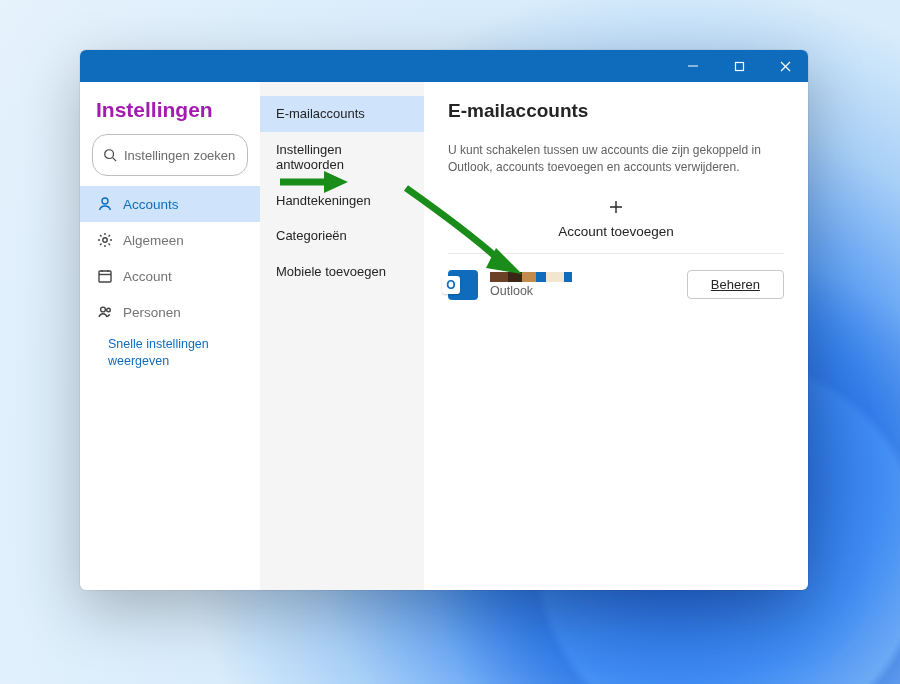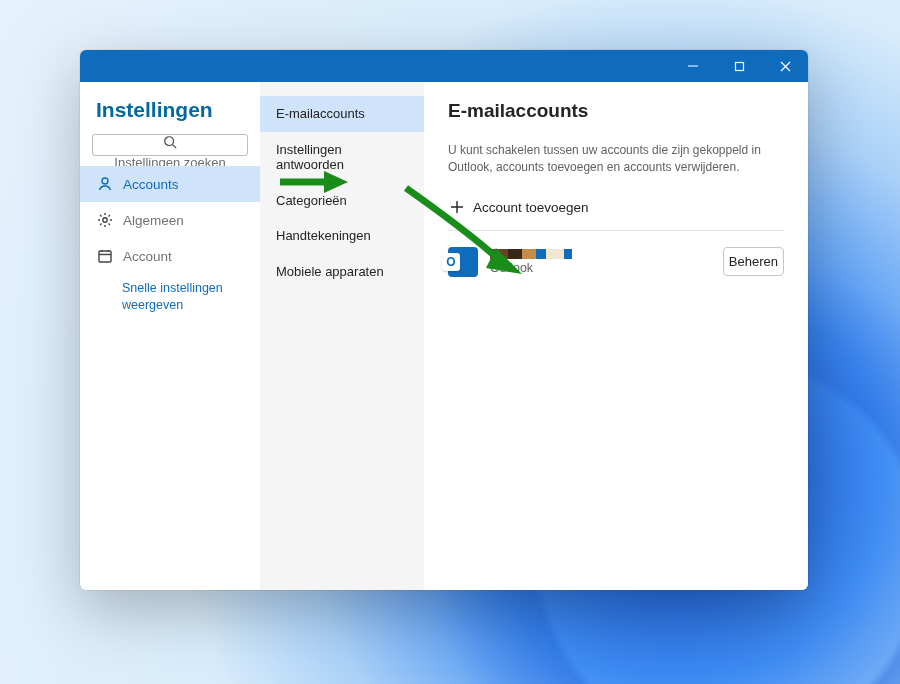--- a/index.html
+++ b/index.html
@@ -23,48 +23,48 @@
   .titlebar {
     height: 32px; background: #0f6cbd; display: flex; justify-content: flex-end; align-items: center;
     gap: 0;
   }
   .winbtn { width: 46px; height: 32px; display:flex; align-items:center; justify-content:center; color:#fff; font-size:13px; }
   .winbtn svg { stroke:#fff; }
   .content { flex:1; display:flex; min-height:0; }
   .col1 { width: 180px; display:flex; flex-direction:column; padding-top:14px; }
   .col2 { width: 164px; background:#f5f5f5; padding-top:14px; }
   .col3 { flex:1; padding: 18px 24px 0 24px; }
-  h1.settings-title { font-size: 21px; font-weight:600; color:#0369a1; padding: 2px 16px 12px 16px; }
+  h1.settings-title { font-size: 21px; font-weight:600; color:#a21caf; padding: 2px 16px 12px 16px; }
   .searchbox {
-    margin: 0 12px 10px 12px; height:22px; border:1px solid #bdbdbd; border-radius:3px;
-    display:flex; align-items:center; padding:0 8px; gap:6px; color:#6b6b6b; font-size:13px;flex-direction:column;
+    margin: 0 12px 10px 12px; height:42px; border:1px solid #bdbdbd; border-radius:15px;
+    display:flex; align-items:center; padding:0 8px; gap:6px; color:#6b6b6b; font-size:13px;
   }
   .nav1 { display:flex; flex-direction:column; }
   .nav1-item { display:flex; align-items:center; gap:10px; height:36px; padding:0 16px; font-size:13.5px; color:#737373; }
   .nav1-item.selected { background:#cfe4fa; }
-  .nav1-link { padding: 6px 16px 0 42px; font-size:12.5px; color:#0f6cbd; line-height:1.35; }
+  .nav1-link { padding: 6px 16px 0 28px; font-size:12.5px; color:#0f6cbd; line-height:1.35; }
   .icon { width:17px; height:17px; display:inline-flex; align-items:center; justify-content:center; }
   .icon svg { stroke:#444; fill:none; stroke-width:1.4; }
   .nav1-item.selected .icon svg { stroke:#0f6cbd; }
   .nav1-item.selected { color:#0f6cbd; }
   .nav2 { display:flex; flex-direction:column; }
   .nav2-item { padding:10px 16px; font-size:13px; color:#242424; line-height:1.2; }
   .nav2-item.selected { background:#cfe4fa; }
   h2.pane-title { font-size:19px; font-weight:600; color:#242424; margin-bottom:20px; }
   .pane-desc { font-size:12px; color:#616161; line-height:1.45; margin-bottom:14px; }
-  .add-row { display:flex; align-items:center; gap:8px; padding:8px 0 14px 0; font-size:13.5px; color:#242424; border-bottom:1px solid #e6e6e6; }
+  .add-row { display:flex; align-items:center; gap:8px; padding:8px 0 14px 0; font-size:13.5px; color:#242424; border-bottom:1px solid #e6e6e6;flex-direction:column; }
   .plus svg { stroke:#242424; }
   .account-row { display:flex; align-items:center; padding:16px 0; gap:12px; }
   .outlook-icon { width:30px; height:30px; border-radius:4px; background:#0f6cbd; position:relative; display:flex; align-items:center; justify-content:center; }
   .outlook-icon .o { position:absolute; left:-6px; width:18px; height:18px; background:#fff; border-radius:3px; display:flex; align-items:center; justify-content:center; color:#0f6cbd; font-weight:700; font-size:12px; box-shadow:0 1px 2px rgba(0,0,0,0.2);}
   .acct-texts { flex:1; display:flex; flex-direction:column; }
   .redacted { display:flex; gap:0; height:10px; margin-bottom:2px; }
   .redacted span { height:10px; }
   .acct-name { font-size:12.5px; color:#616161; }
-  .manage-btn { border:1px solid #c7c7c7; background:#fff; border-radius:4px; padding:6px 5px; font-size:13px; color:#242424; }
+  .manage-btn { border:1px solid #c7c7c7; background:#fff; border-radius:4px; padding:6px 23px; font-size:13px; color:#242424;text-decoration:underline; }
   
   .arrow { position:absolute; pointer-events:none; }
   .arrow svg path, .arrow svg line { stroke:#1a8c1a; stroke-width:7; fill:none; }
   .arrow svg polygon { fill:#1a8c1a; }
 </style>
 </head>
 <body>
 
 <div class="window">
   <div class="titlebar">
@@ -122,31 +122,41 @@
           <span class="icon">
             <svg width="16" height="16" viewBox="0 0 16 16">
                 <rect x="2" y="3" width="12" height="11" rx="1"></rect>
                 <line x1="2" y1="6.5" x2="14" y2="6.5"></line>
                 <line x1="5" y1="2" x2="5" y2="4"></line>
                 <line x1="11" y1="2" x2="11" y2="4"></line>
               </svg>
           </span>
           <span>Account</span>
         </div>
+        <div class="nav1-item">
+          <span class="icon">
+            <svg width="16" height="16" viewBox="0 0 16 16">
+                <circle cx="6" cy="5.5" r="2.4"></circle>
+                <circle cx="11.5" cy="6" r="1.8"></circle>
+                <path d="M2 13c.8-2.4 3-3.2 4-3.2s3.2.8 4 3.2M10.5 13c.5-1.6 1.8-2.2 2.6-2.2"></path>
+              </svg>
+          </span>
+          <span>Personen</span>
+        </div>
         <div class="nav1-link">Snelle instellingen weergeven</div>
       </div>
     </div>
 
     <div class="col2">
       <div class="nav2">
         <div class="nav2-item selected">E-mailaccounts</div>
         <div class="nav2-item">Instellingen antwoorden</div>
+        <div class="nav2-item">Handtekeningen</div>
         <div class="nav2-item">Categorieën</div>
-        <div class="nav2-item">Handtekeningen</div>
-        <div class="nav2-item">Mobiele apparaten</div>
+        <div class="nav2-item">Mobiele toevoegen</div>
       </div>
     </div>
 
     <div class="col3">
       <h2 class="pane-title">E-mailaccounts</h2>
       <p class="pane-desc">U kunt schakelen tussen uw accounts die zijn gekoppeld in Outlook, accounts toevoegen en accounts verwijderen.</p>
       <div class="add-row">
         <span class="icon plus">
           <svg width="16" height="16" viewBox="0 0 16 16">
               <line x1="8" y1="2" x2="8" y2="14"></line>

